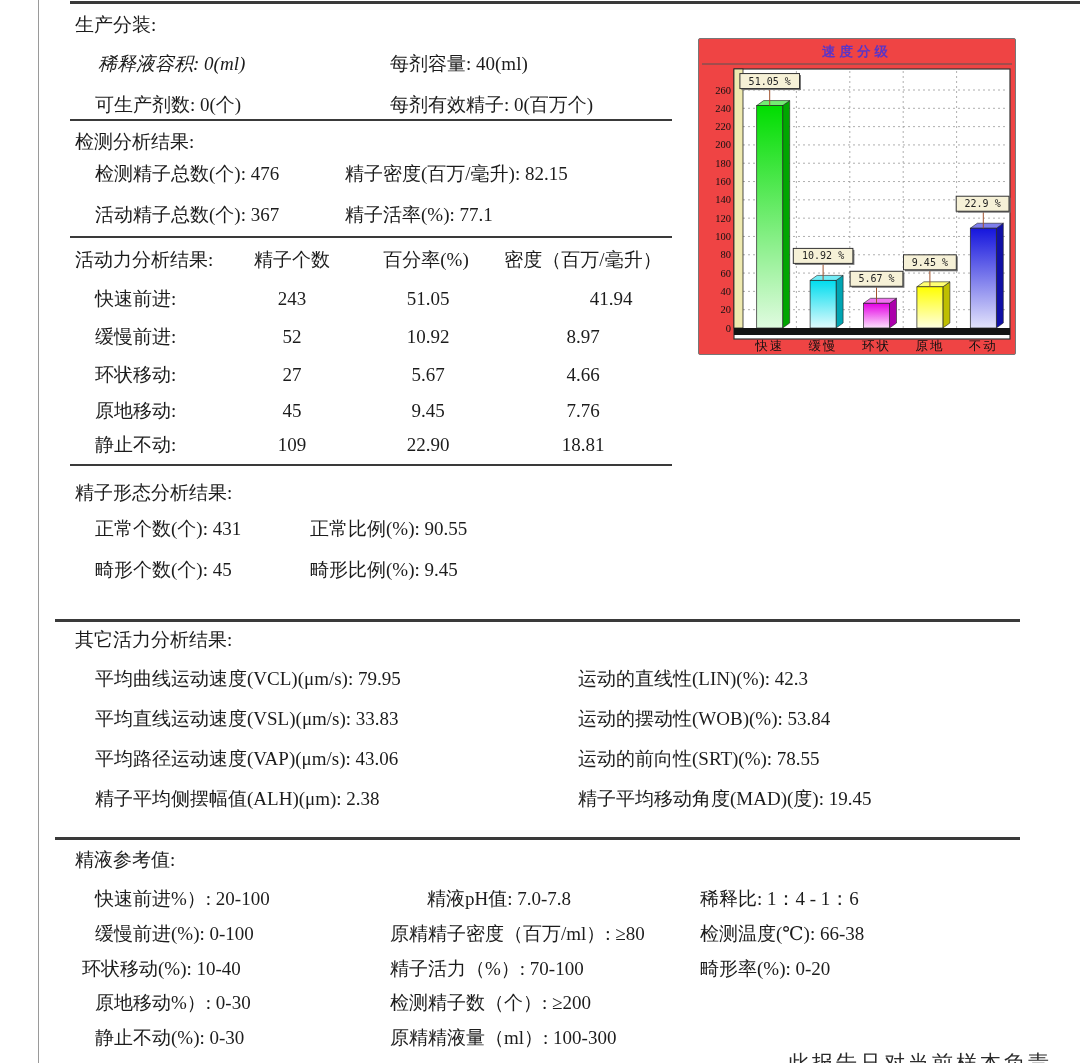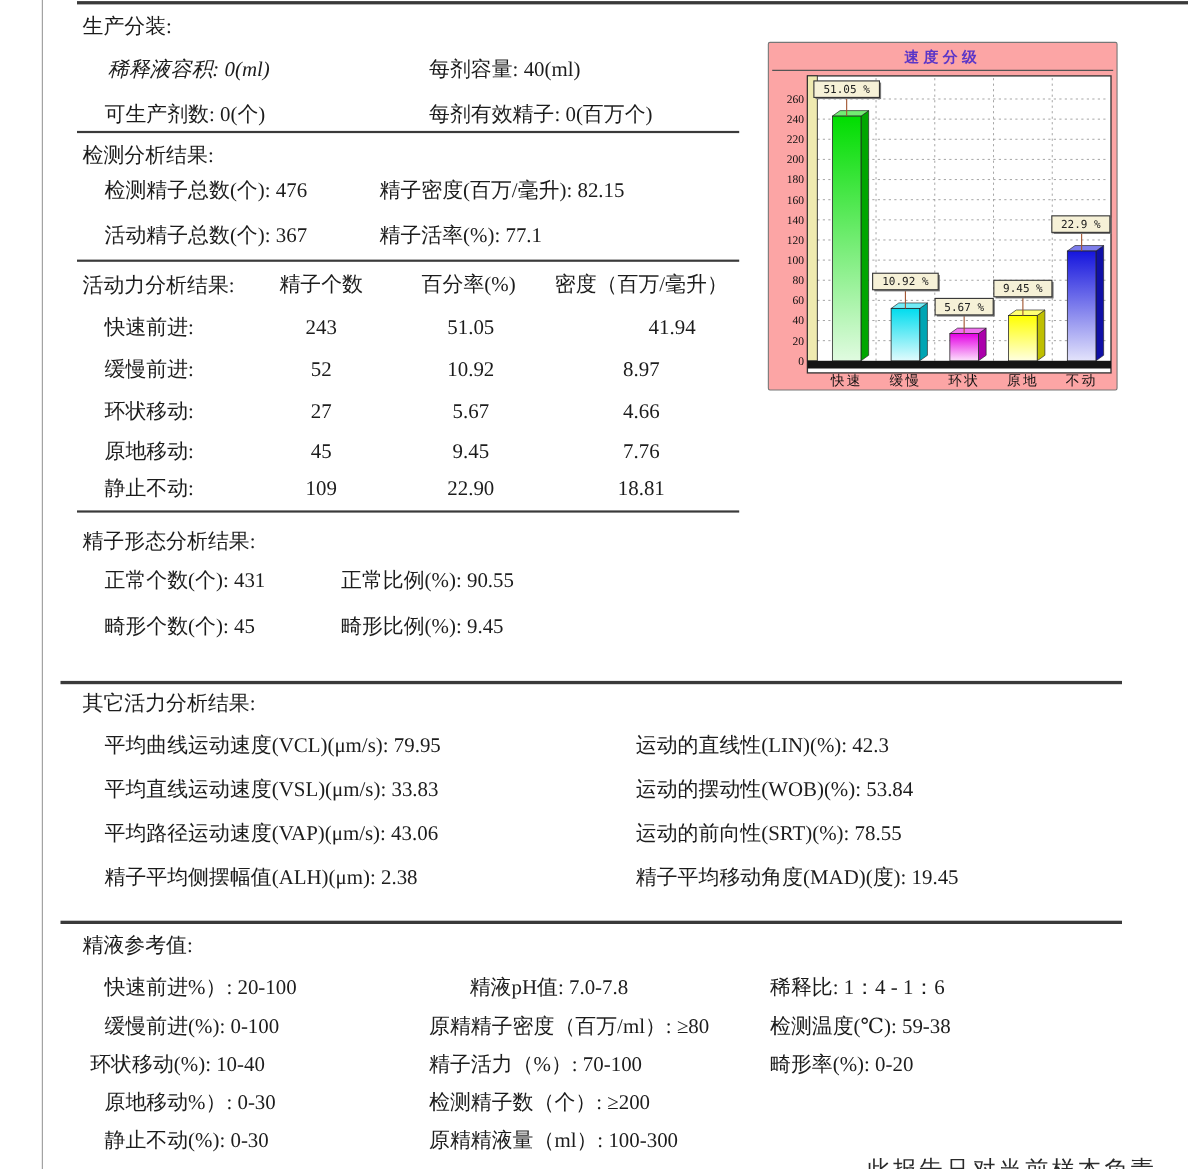--- a/index.html
+++ b/index.html
@@ -10,21 +10,21 @@
     color:#1c1c1c;
     padding-left:36px;
   }
   .abs { position:absolute; white-space:nowrap; }
   .txt { font-size:19px; line-height:1.15; color:#1c1c1c; }
   .ctr { transform:translateX(-50%); }
   .rule { position:absolute; background:#3a3a3a; }
   .vrule { position:absolute; background:#9a9a9a; }
   #chart-box {
     position:absolute; left:698px; top:38px; width:318px; height:317px;
-    border:1px solid #777; border-radius:2px; background:#fca5a5;
+    border:1px solid #777; border-radius:2px; background:#ef4444;
   }
   #chart-box svg { display:block; }
   .watermark { color:#c8c8c8; font-size:29px; letter-spacing:2px; font-weight:bold; }
   .footer-note { font-size:21px; letter-spacing:3px; color:#2a2a2a; }
 </style>
 </head>
 <body>
 
 <div id="page">
 
@@ -101,21 +101,21 @@
   <div class="abs txt" style="left:95px; top:992px;">原地移动%）: 0-30</div>
   <div class="abs txt" style="left:95px; top:1027px;">静止不动(%): 0-30</div>
 
   <div class="abs txt" style="left:390px; top:888px;margin-left:37px;">精液pH值: 7.0-7.8</div>
   <div class="abs txt" style="left:390px; top:923px;">原精精子密度（百万/ml）: ≥80</div>
   <div class="abs txt" style="left:390px; top:958px;">精子活力（%）: 70-100</div>
   <div class="abs txt" style="left:390px; top:992px;">检测精子数（个）: ≥200</div>
   <div class="abs txt" style="left:390px; top:1027px;">原精精液量（ml）: 100-300</div>
 
   <div class="abs txt" style="left:700px; top:888px;">稀释比: 1：4 - 1：6</div>
-  <div class="abs txt" style="left:700px; top:923px;">检测温度(℃): 59-38</div>
+  <div class="abs txt" style="left:700px; top:923px;">检测温度(℃): 66-38</div>
   <div class="abs txt" style="left:700px; top:958px;">畸形率(%): 0-20</div>
 
   <div id="chart-box">
     <svg width="316" height="315" viewBox="0 0 316 315" font-family="&quot;Liberation Serif&quot;,&quot;DejaVu Serif&quot;,serif">
         <defs>
           <linearGradient id="barg0" x1="0" y1="0" x2="0" y2="1">
             <stop offset="0" stop-color="#00dd00"></stop>
             <stop offset="1" stop-color="#e0fbe0"></stop>
           </linearGradient>
           <linearGradient id="barg1" x1="0" y1="0" x2="0" y2="1">

